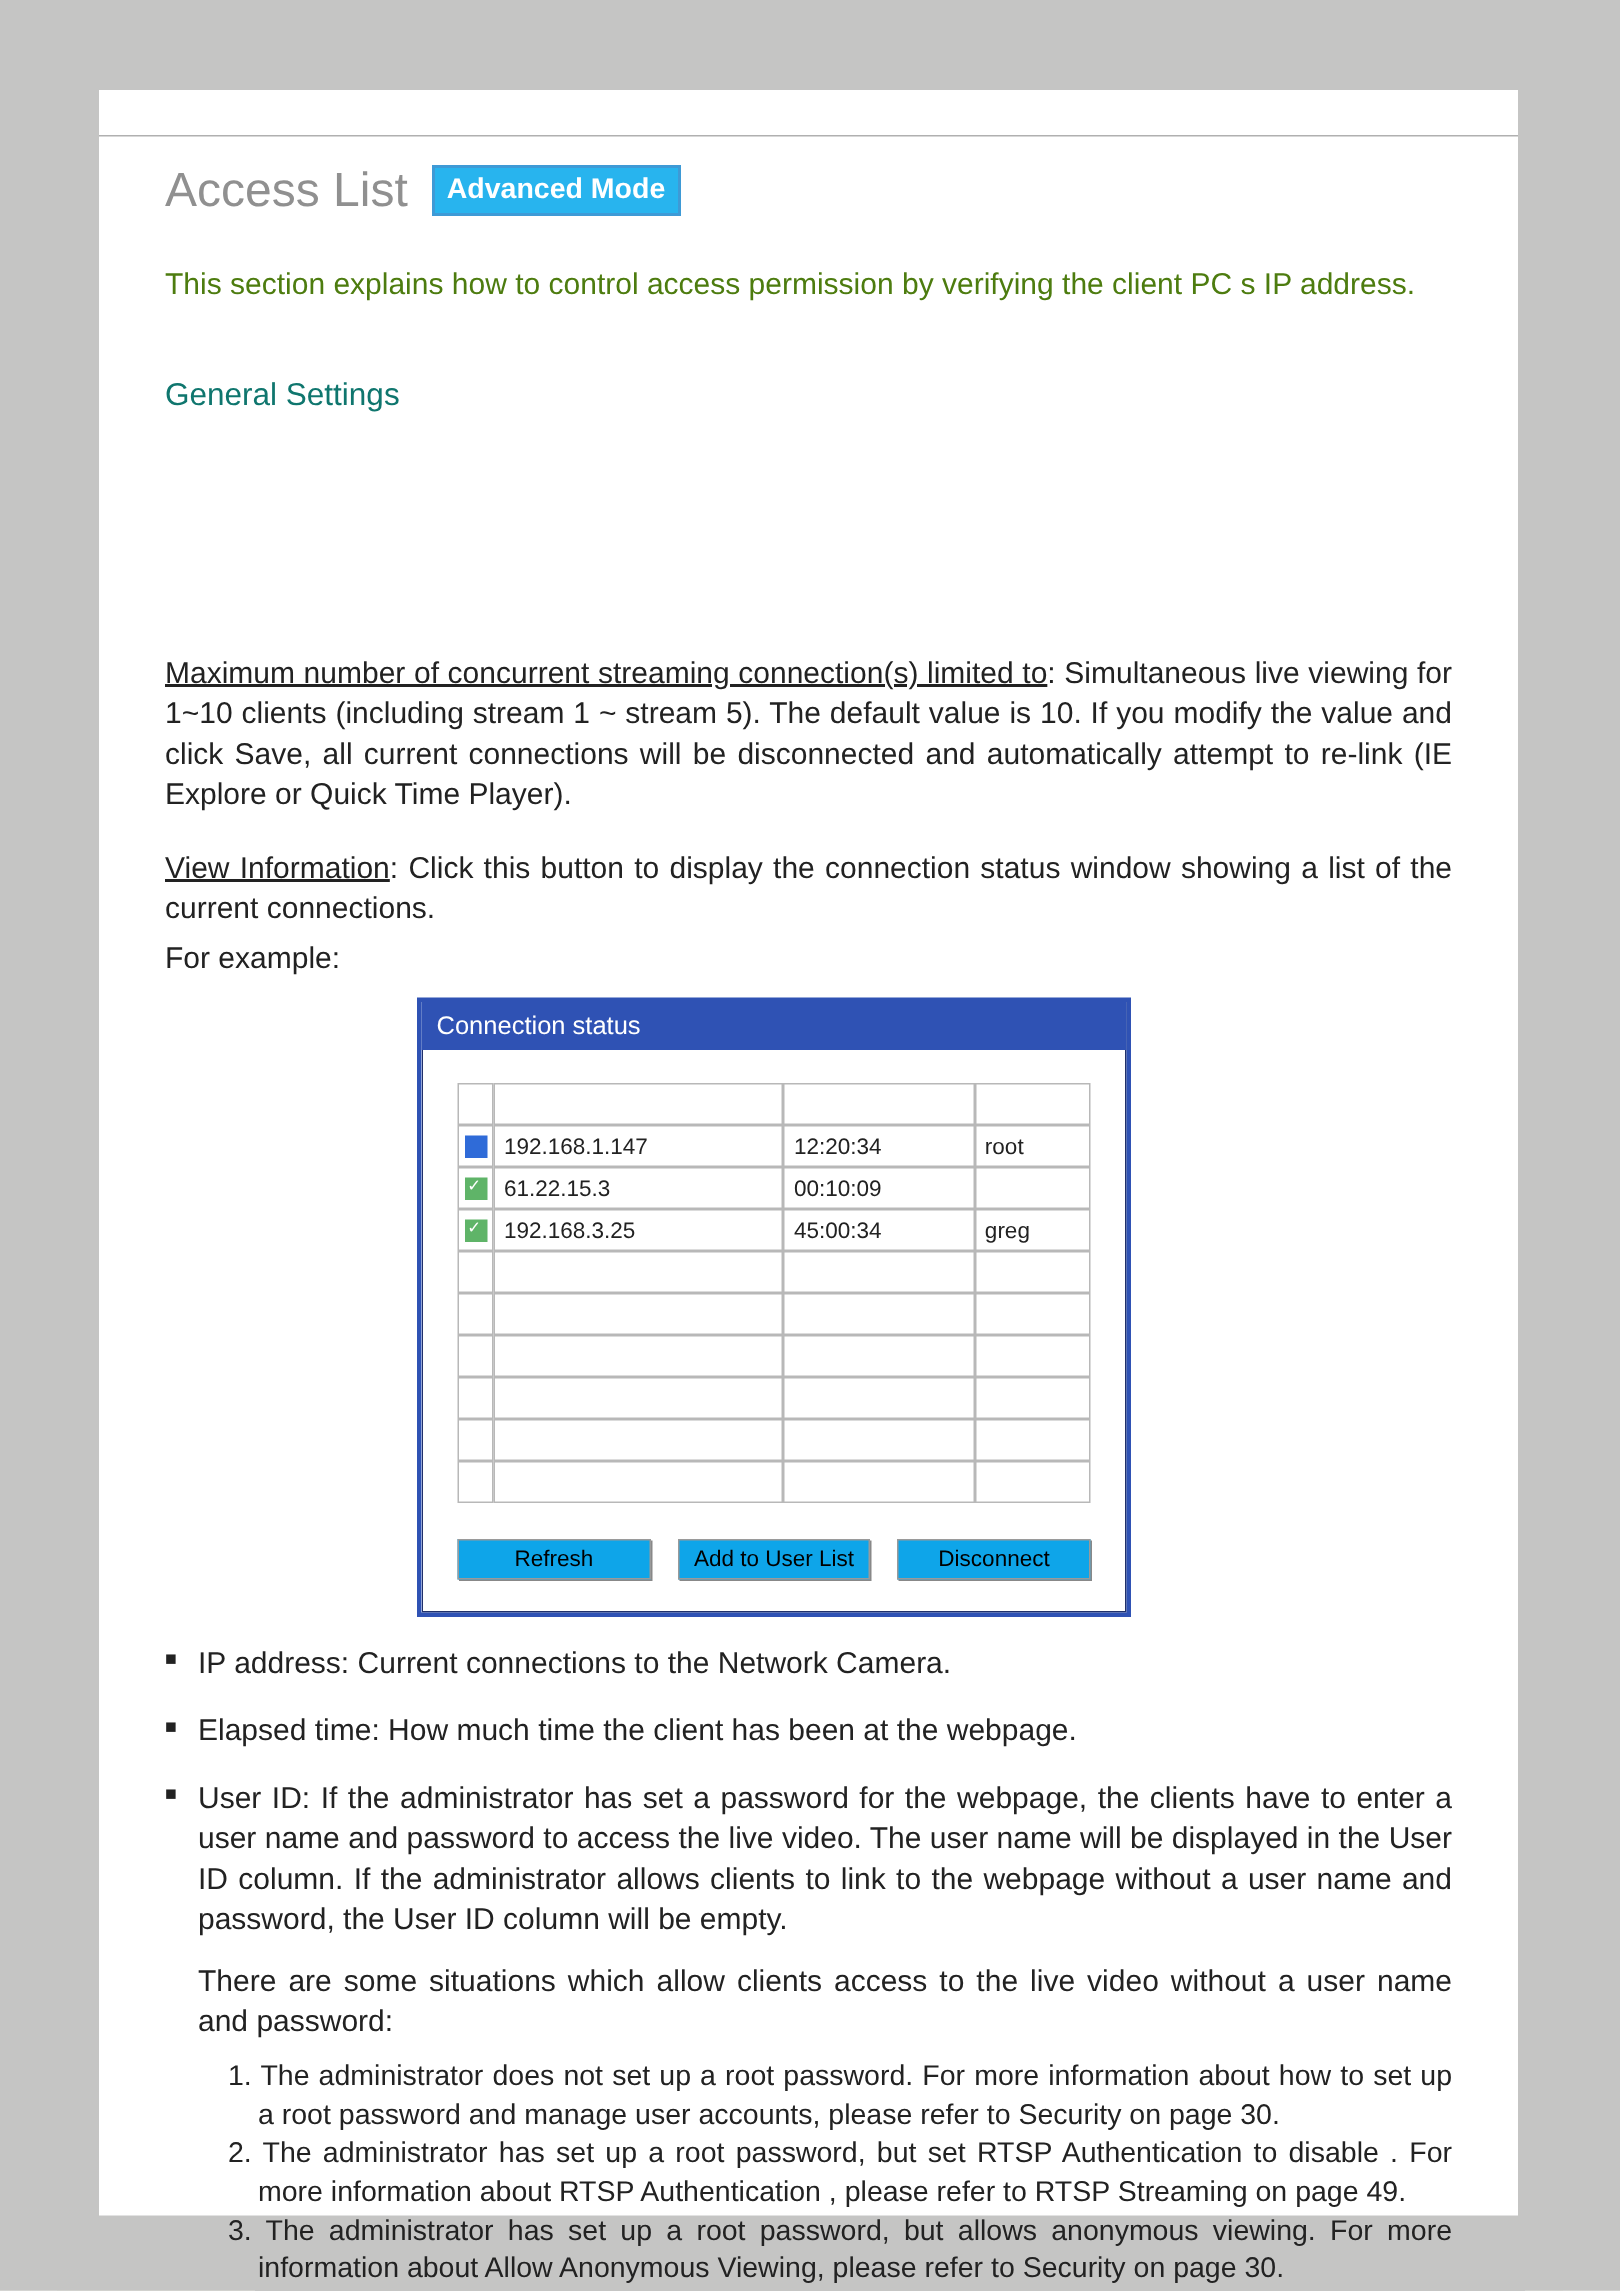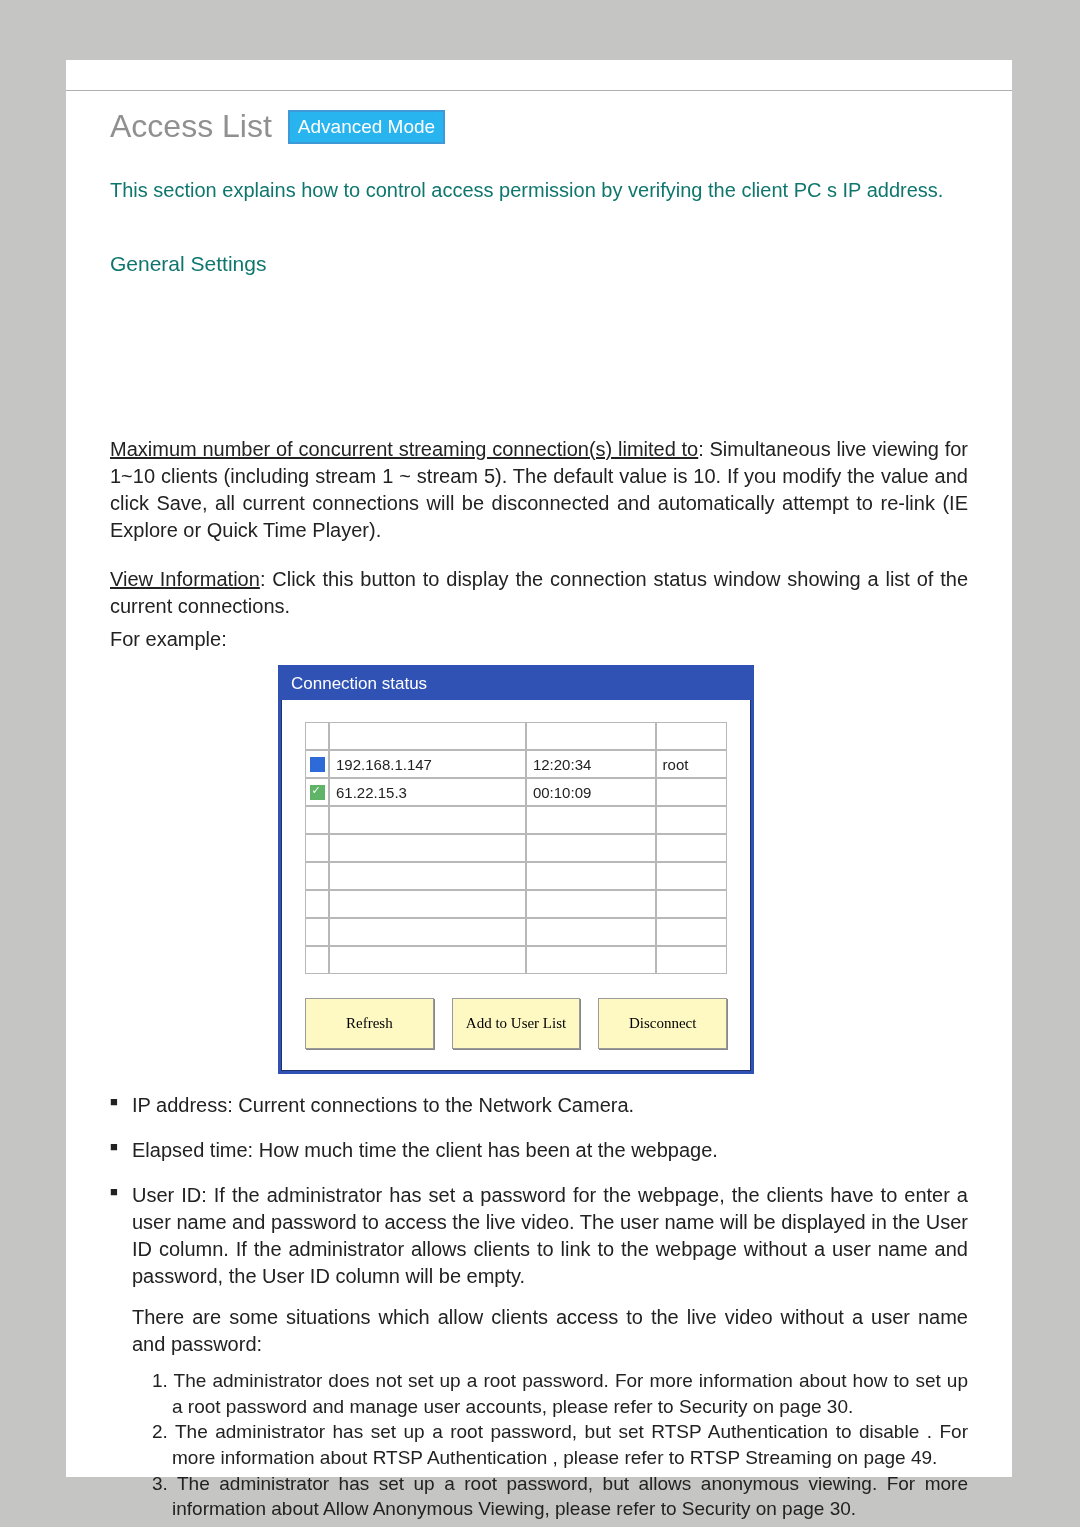--- a/index.html
+++ b/index.html
@@ -1,40 +1,40 @@
 <!DOCTYPE html>
 <html><head>
 <meta charset="utf-8">
 <style>
   html,body{margin:0;padding:0;background:#c5c5c4;font-family:Arial,Helvetica,sans-serif;}
   .page{width:1004px;height:1527px;margin:0 auto;background:#c5c5c4;position:relative;}
   .sheet{position:absolute;left:28px;top:60px;right:30px;bottom:50px;background:#ffffff;padding:40px 44px 40px 44px;box-sizing:border-box;color:#1a1a1a;}
   .top-rule{position:absolute;left:0;right:0;top:30px;height:1px;background:#b0b0b0;}
   .title-row{display:flex;align-items:center;gap:16px;margin-top:8px;}
   .title{font-size:32px;color:#909090;font-weight:400;letter-spacing:0;}
-  .mode-badge{background:#28b4ee;color:#ffffff;font-size:19px;padding:4px 8px;border:2px solid #3e9ad6;}
-  .intro{font-size:20px;color:#0f766e;margin-top:32px;line-height:1.35;}
+  .mode-badge{background:#28b4ee;color:#ffffff;font-size:19px;padding:4px 8px;border:2px solid #3e9ad6;font-weight:bold;}
+  .intro{font-size:20px;color:#4d7c0f;margin-top:32px;line-height:1.35;}
   .section-head{color:#0f766e;font-size:21px;margin-top:48px;}
   .body-text{font-size:20px;color:#222;line-height:1.35;text-align:justify;}
   .body-text .u{text-decoration:underline;}
   .gap-large{margin-top:160px;}
   .gap-med{margin-top:22px;}
   .gap-small{margin-top:6px;}
   .conn-window{width:470px;margin:12px 0 18px 168px;border:3px solid #2f52b4;background:#ffffff;box-shadow:0 0 0 1px #20306a inset;}
   .conn-title{background:#2f52b4;color:#ffffff;font-size:17px;padding:6px 10px;}
   .conn-body{padding:22px 24px 22px 24px;}
   table.conn{border-collapse:separate;border-spacing:0;width:100%;font-size:15px;color:#222;}
   table.conn td{border:1px solid #b8b8b8;padding:4px 6px;text-align:left;height:18px;}
   table.conn td.sel{width:22px;padding:0;}
   .sel-box{width:15px;height:15px;margin:0 auto;}
   .sel-blue{background:#2f6bd8;}
   .sel-green{background:#5fb468;position:relative;}
   .sel-green::after{content:"✓";color:#fff;font-size:11px;position:absolute;left:2px;top:-1px;}
   .conn-actions{display:flex;justify-content:space-between;margin-top:24px;gap:18px;}
-  .conn-actions button{flex:1;font-size:15px;padding:16px 6px;background:#fef9c3;border:1px solid #9a9a9a;box-shadow:1px 1px 0 #888;cursor:pointer;font-family:Liberation Serif, serif;}
+  .conn-actions button{flex:1;font-size:15px;padding:4px 6px;background:#0ea5e9;border:1px solid #9a9a9a;box-shadow:1px 1px 0 #888;cursor:pointer;font-family:Liberation Sans, sans-serif;}
   ul.bullets{list-style:none;padding:0;margin:8px 0 0 0;}
   ul.bullets>li{position:relative;padding-left:22px;font-size:20px;color:#222;line-height:1.35;text-align:justify;margin-bottom:18px;margin-top:16px;}
   ul.bullets>li::before{content:"■";position:absolute;left:0;top:1px;font-size:13px;}
   .sub{margin-top:14px;}
   .numlist{margin-top:10px;}
   .numlist .item{padding-left:40px;text-indent:-20px;font-size:19px;line-height:1.35;text-align:justify;}
 </style>
 </head>
 <body>
 <div class="page">
@@ -78,20 +78,28 @@
                 <td>12:20:34</td>
                 <td>root</td>
             </tr>
             <tr>
               <td class="sel">
                   <div class="sel-box sel-green"></div>
                 </td>
               <td>61.22.15.3</td>
                 <td>00:10:09</td>
                 <td></td>
+            </tr>
+            <tr>
+              <td class="sel">
+                  <div class="sel-box sel-green"></div>
+                </td>
+              <td>192.168.3.25</td>
+                <td>45:00:34</td>
+                <td>greg</td>
             </tr>
             <tr>
                 <td class="sel"></td>
                 <td></td>
                 <td></td>
                 <td></td>
               </tr>
             <tr>
                 <td class="sel"></td>
                 <td></td>

